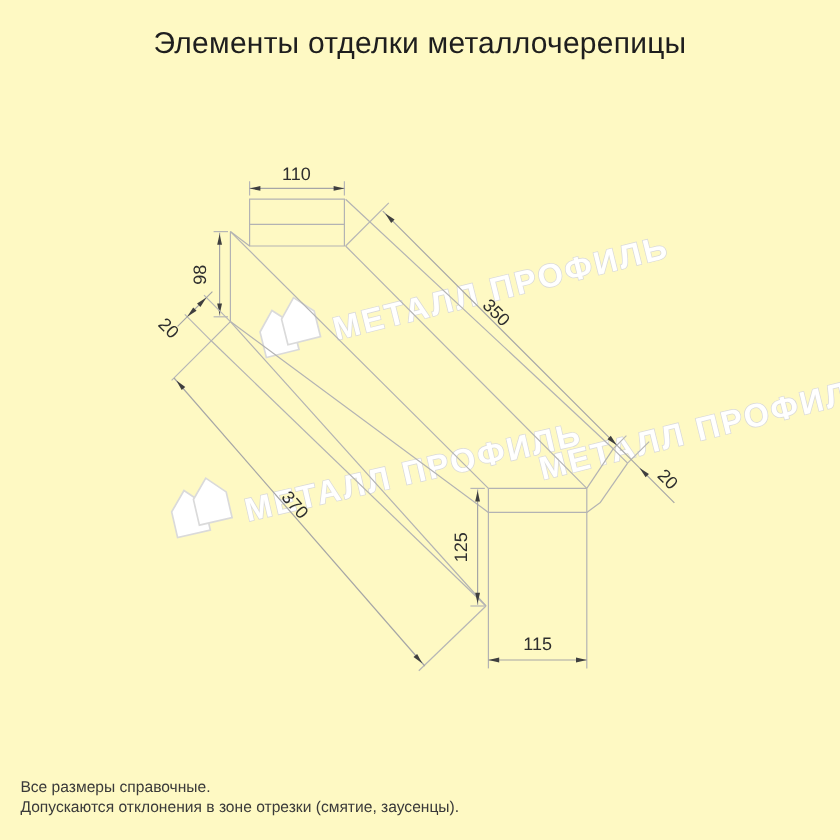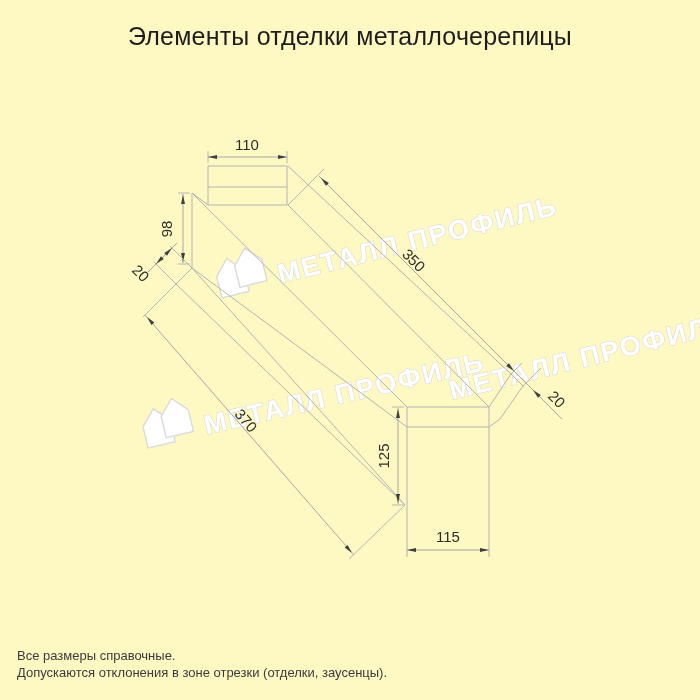--- a/index.html
+++ b/index.html
@@ -140,16 +140,16 @@
     <g>
       <line class="dimline" x1="407" y1="550" x2="489" y2="550"></line>
       <polygon class="arr" points="407,550 416,548 416,552"></polygon>
       <polygon class="arr" points="489,550 480,548 480,552"></polygon>
       <text class="dimtext" x="448" y="542" text-anchor="middle">115</text>
     </g>
   </svg>
 
   <div class="footer">
     <div>Все размеры справочные.</div>
-    <div>Допускаются отклонения в зоне отрезки (отделки, заусенцы).</div>
+    <div>Допускаются отклонения в зоне отрезки (смятие, заусенцы).</div>
   </div>
 
 </div>
 
 </body></html>

